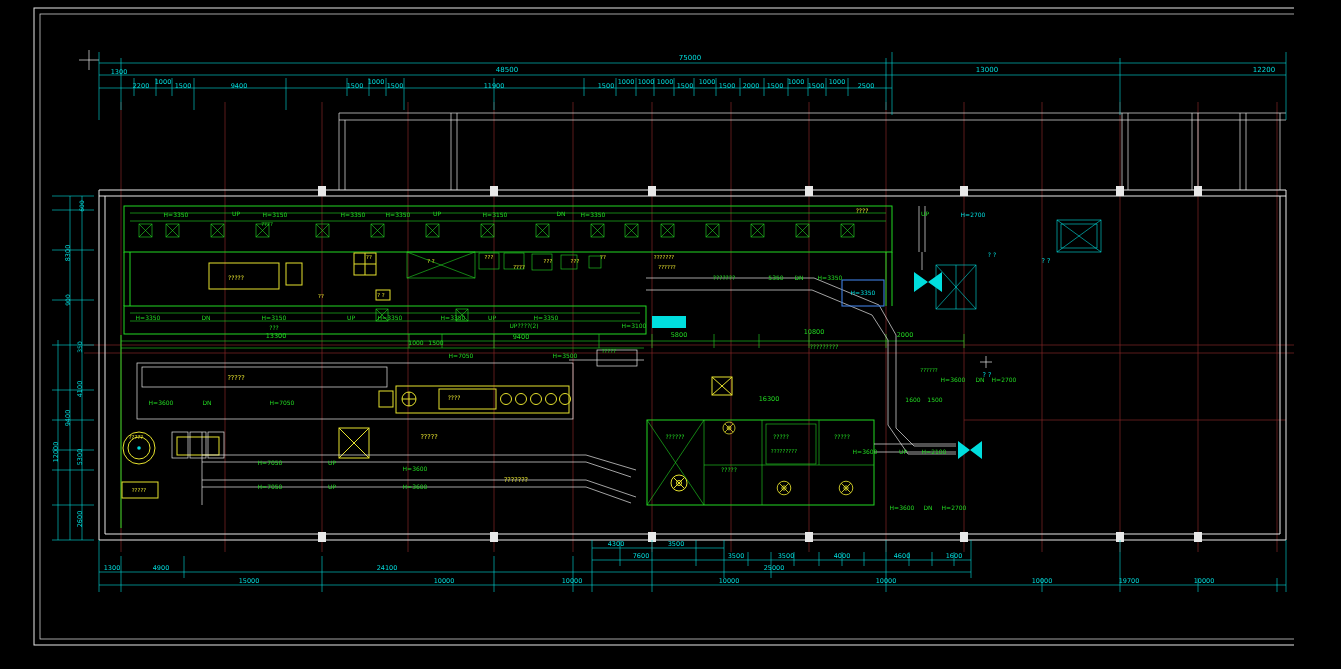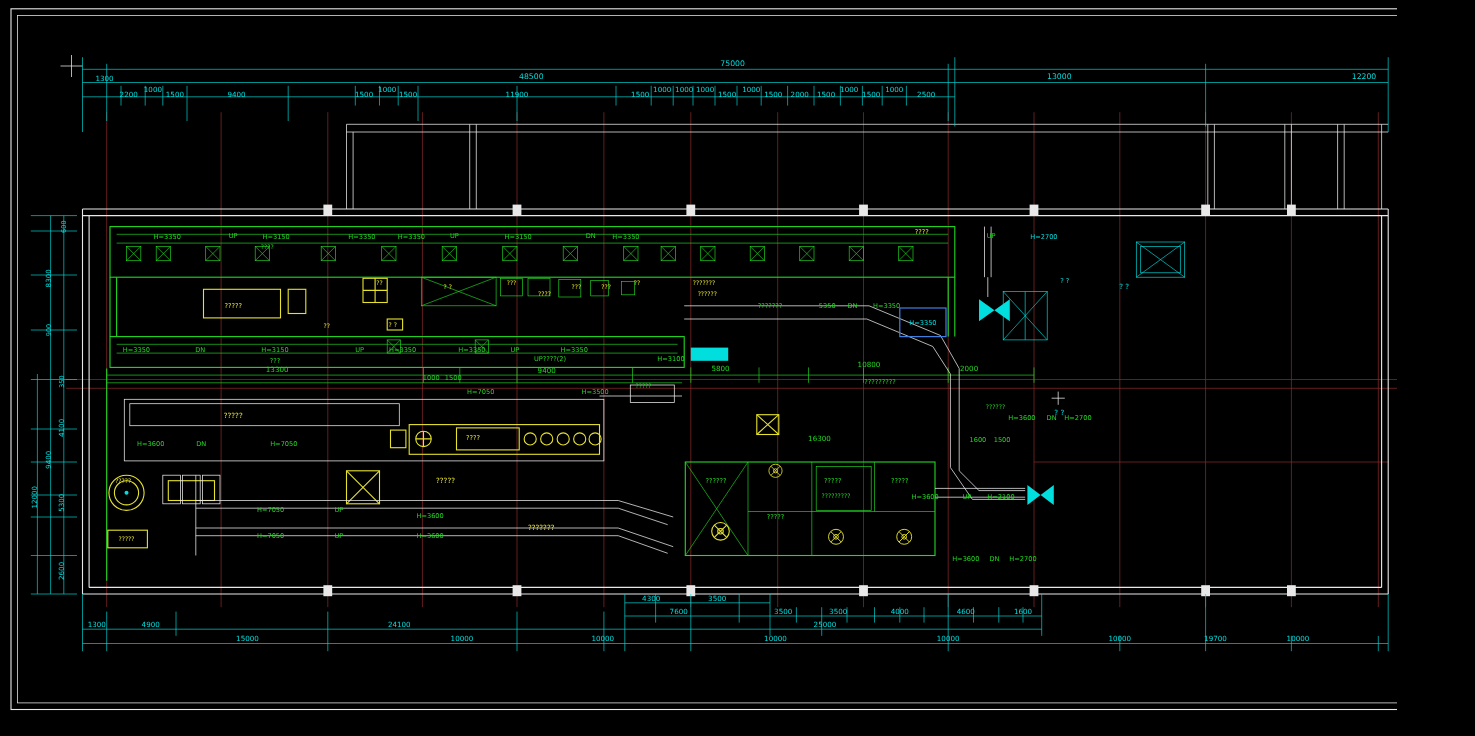--- a/index.html
+++ b/index.html
@@ -1,16 +1,16 @@
 <!DOCTYPE html>
 <html style="--background: #000000; --cyan: #00dede; --green: #22d822; --yellow: #e6e22e; --white: #e8e8e8; --red_grid: #8f2b2b; --blue: #3f7fe0; --teal_logo: #0b7280;"><head>
 <meta charset="utf-8">
 <style>
   html,body{margin:0;padding:0;background:#000;}
-  .stage{position:relative;width:1270px;height:669px;background:var(--background,#000);overflow:hidden;}
+  .stage{position:relative;width:1270px;height:669px;background:var(--background,#000);overflow:hidden;padding-left:24px;}
   svg{display:block;}
   svg text{font-family:"DejaVu Sans",sans-serif;}
   .s-c{stroke:var(--cyan);stroke-width:.6;fill:none;}
   .s-g{stroke:var(--green);stroke-width:1;fill:none;}
   .s-gt{stroke:var(--green);stroke-width:.6;fill:none;}
   .s-y{stroke:var(--yellow);stroke-width:1;fill:none;}
   .s-w{stroke:var(--white);stroke-width:1;fill:none;}
   .s-wt{stroke:var(--white);stroke-width:.7;fill:none;}
   .s-r{stroke:var(--red_grid);stroke-width:.7;fill:none;opacity:.9;}
   .s-b{stroke:var(--blue);stroke-width:1.1;fill:none;}

